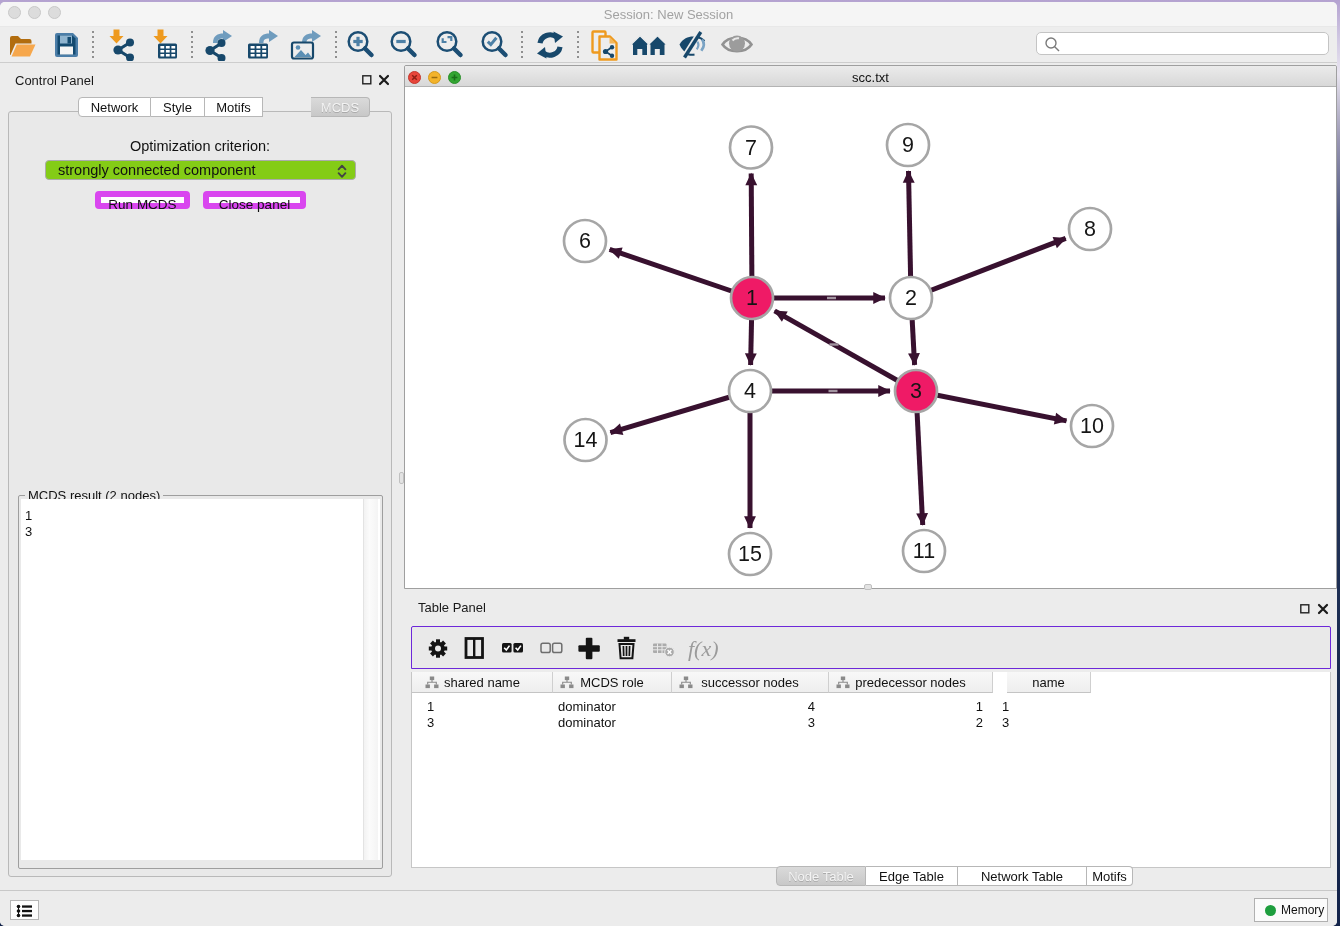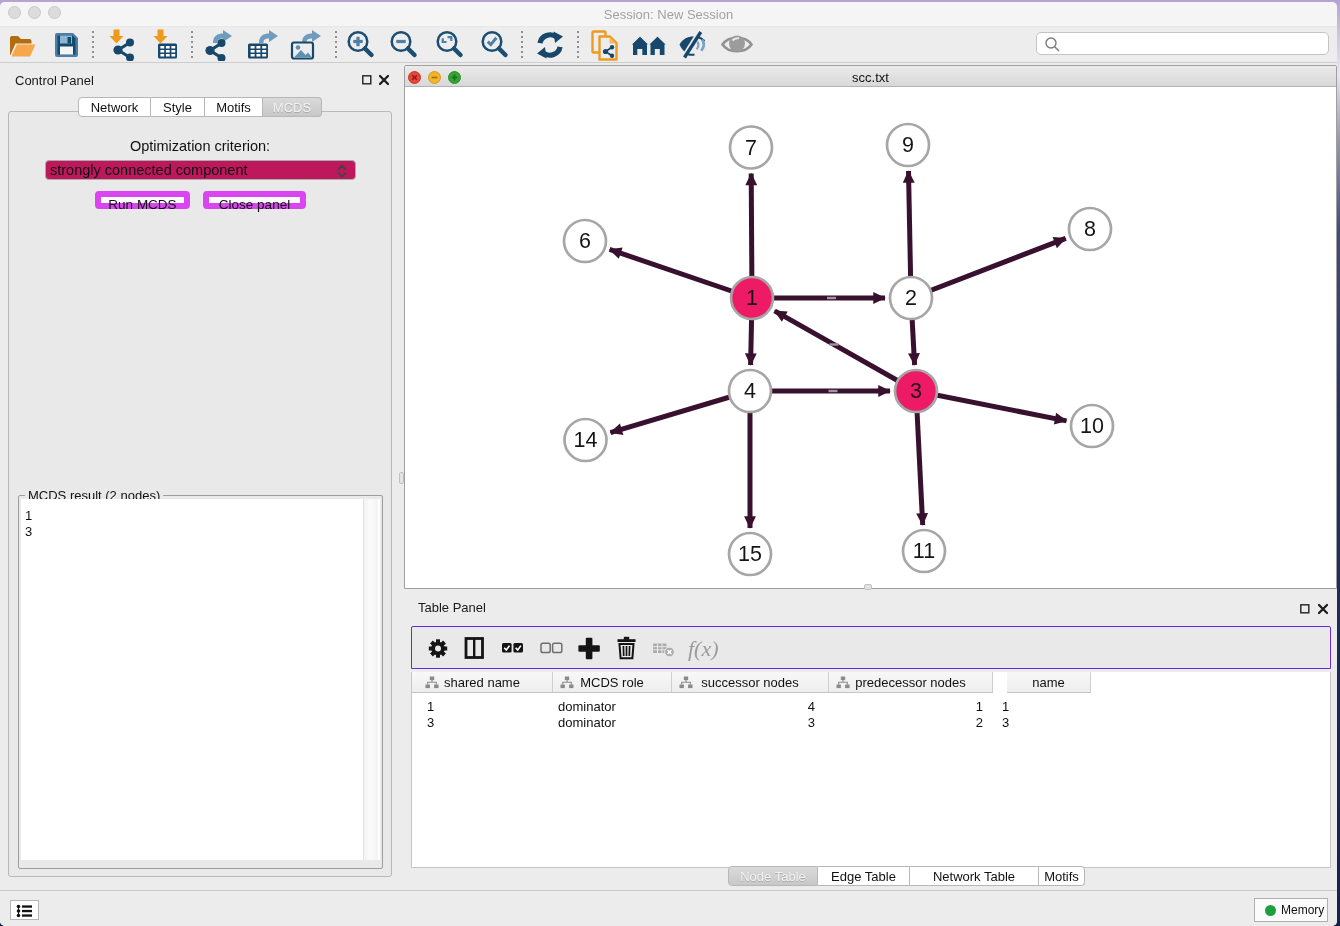--- a/index.html
+++ b/index.html
@@ -25,24 +25,24 @@
 
 #main { position:absolute; left:0; top:61px; width:1337px; height:827px; background:#ececec; }
 
 #cp-title { position:absolute; left:15px; top:10px; font-size:13px; color:#1a1a1a; }
 .winbtn { position:absolute; font-size:13px; color:#111; }
 
 .tabbar { position:absolute; display:flex; height:20px; z-index:5; }
 .tab { height:20px; font-size:13px; color:#111; background:#fff; border:1px solid #b7b7b7; border-left:none; display:flex; align-items:center; justify-content:center; }
 .tab.first { border-left:1px solid #b7b7b7; border-radius:4px 0 0 4px; }
 .tab.last { border-radius:0 4px 4px 0; }
-.tab.sel { background:linear-gradient(#dadada,#c8c8c8); color:#f3f3f3; text-shadow:0 1px 0 #aaa; }
+.tab.sel { background:linear-gradient(#dadada,#c8c8c8); color:#f3f3f3; text-shadow:0 1px 0 #aaa;margin-left:48px; }
 #cp-content { position:absolute; left:8px; top:48px; width:384px; height:766px; background:#e9e9e9; border:1px solid #b9b9b9; border-radius:3px; }
 #opt-label { position:absolute; left:0; top:26px; width:100%; text-align:center; font-size:14.5px; color:#111; }
-#combo { position:absolute; left:36px; top:48px; width:311px; height:20px; background:#be185d; border:1px solid #ababab; border-radius:4px; font-size:14.5px; color:#111; line-height:18px; padding-left:4px; }
+#combo { position:absolute; left:36px; top:48px; width:311px; height:20px; background:#84cc16; border:1px solid #ababab; border-radius:4px; font-size:14.5px; color:#111; line-height:18px; padding-left:12px; }
 #combo svg { position:absolute; right:6px; top:2px; }
 .pbtn { position:absolute; top:79px; height:18px; background:#fefefe; border:6px solid #d946ef; border-radius:4px; font-size:13.5px; color:#111; text-align:center; line-height:16.5px; }
 #fieldset { position:absolute; left:9px; top:383px; width:365px; height:374px; }
 #fs-legend { position:absolute; left:7px; top:-7px; background:#e9e9e9; padding:0 3px; font-size:13px; color:#111; }
 #fs-border { position:absolute; left:0; top:0; width:100%; height:100%; border:1px solid #9e9e9e; border-radius:2px; }
 #fs-white { position:absolute; left:3px; top:4px; width:359px; height:361px; background:#fff; }
 #fs-scroll { position:absolute; right:2px; top:0px; width:15px; height:100%; background:linear-gradient(90deg,#f2f2f2,#fbfbfb 40%,#f4f4f4); border-left:1px solid #e3e3e3; }
 #fs-text { position:absolute; left:4px; top:9px; font-size:13px; line-height:16px; color:#111; }
 
 #vsplit { position:absolute; left:398px; top:0; width:10px; height:825px; background:#ececec; }

